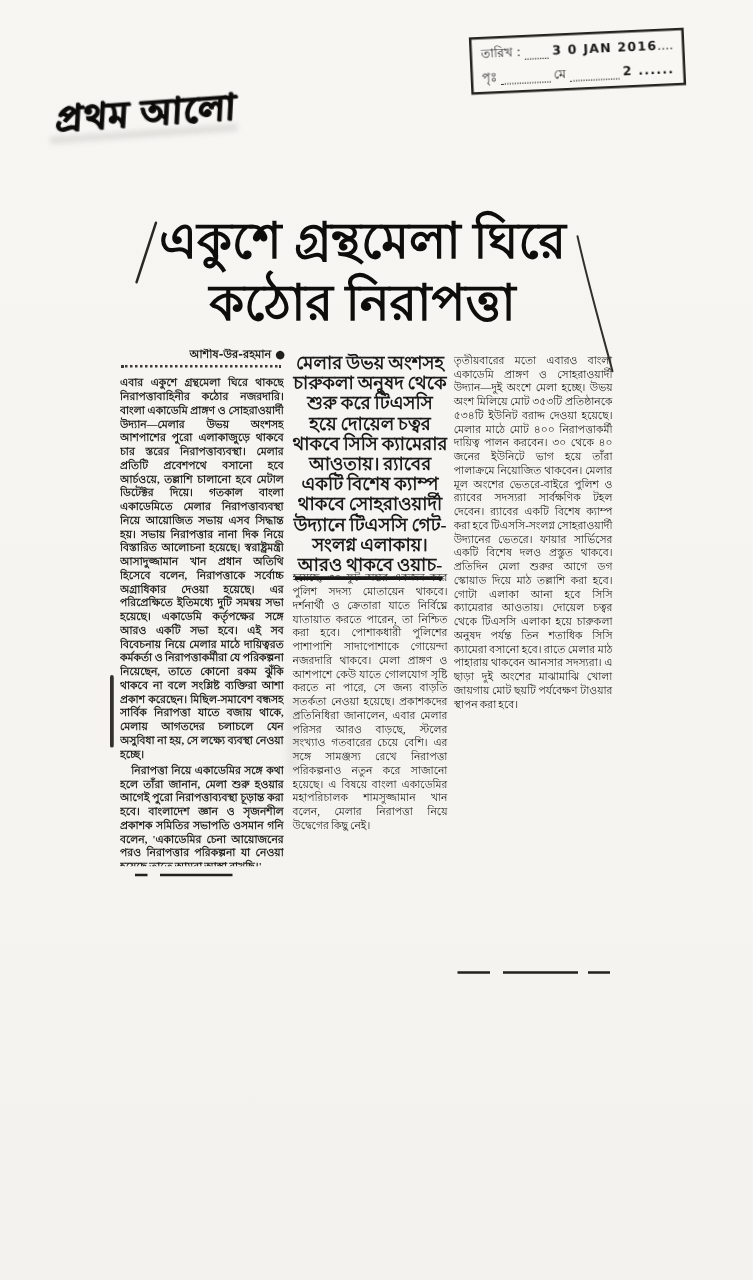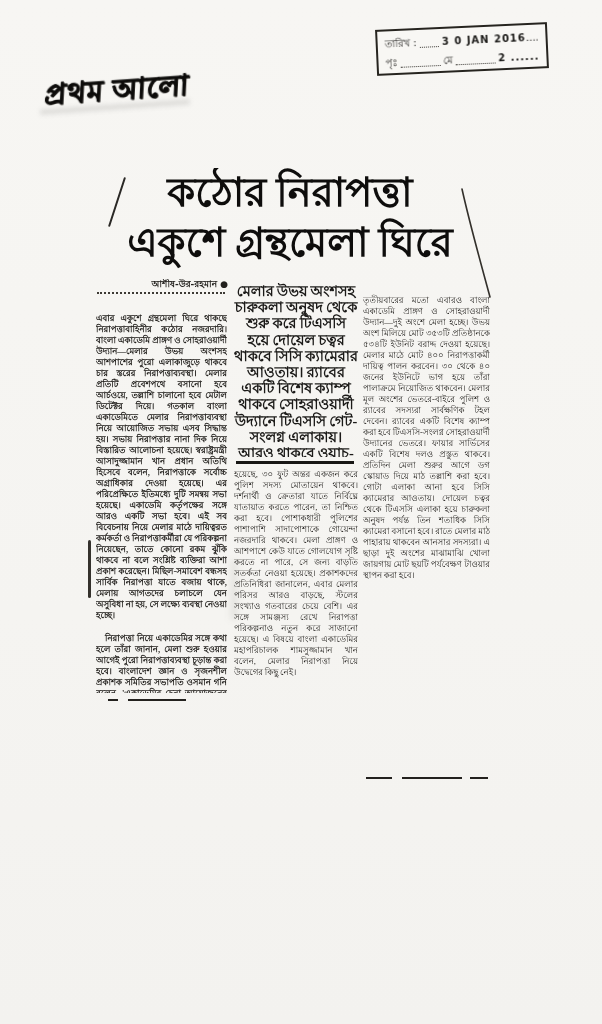--- a/index.html
+++ b/index.html
@@ -60,21 +60,21 @@
   .byline-rule{
     position:absolute;left:97px;top:292px;width:128px;height:0;
     border-top:2px dotted #3c3934;
   }
   
   .smalltext{
     font-size:8.6px;line-height:11px;text-align:justify;
     color:#24221f;word-spacing:-0.5px;
     filter:blur(0.22px);
   }
-  .smalltext p{margin:12px 0 2px 0;}
+  .smalltext p{margin:0 0 2px 0;}
   .smalltext p + p{text-indent:9px;}
   .col1{position:absolute;left:96px;top:301px;width:131px;height:392px;overflow:hidden;font-weight:bold;}
   .deck{
     position:absolute;left:234px;top:283px;width:124px;height:174px;overflow:hidden;
     font-size:14.5px;line-height:16.2px;font-weight:600;text-align:center;
     color:#1b1a18;filter:blur(0.25px);word-spacing:-0.5px;
   }
   .deck-rule{position:absolute;left:236px;top:461px;width:118px;height:3px;background:#181715;}
   .col2{position:absolute;left:234px;top:457px;width:124px;height:300px;overflow:hidden;}
   .col3{position:absolute;left:363px;top:283px;width:127px;height:489px;overflow:hidden;}
@@ -106,22 +106,22 @@
       <span>মে</span>
       <span class="lead"></span>
       <span class="stamp-val">2 ......</span>
     </div>
   </div>
 
   <div class="masthead">প্রথম আলো</div>
   <div class="smudge-a"></div>
 
   <div class="headline">
+    <div>একুশে গ্রন্থমেলা ঘিরে</div>
     <div>কঠোর নিরাপত্তা</div>
-    <div>একুশে গ্রন্থমেলা ঘিরে</div>
   </div>
   <div class="pen-slash"></div>
   <svg class="pen-curve" viewBox="0 0 60 120">
     <path d="M22,4 C30,40 40,75 50,112" stroke="#33302b" stroke-width="1.6" fill="none" stroke-linecap="round"></path>
   </svg>
 
   <div class="byline">আশীষ-উর-রহমান ●</div>
   <div class="byline-rule"></div>
 
   <div class="col1 smalltext">

